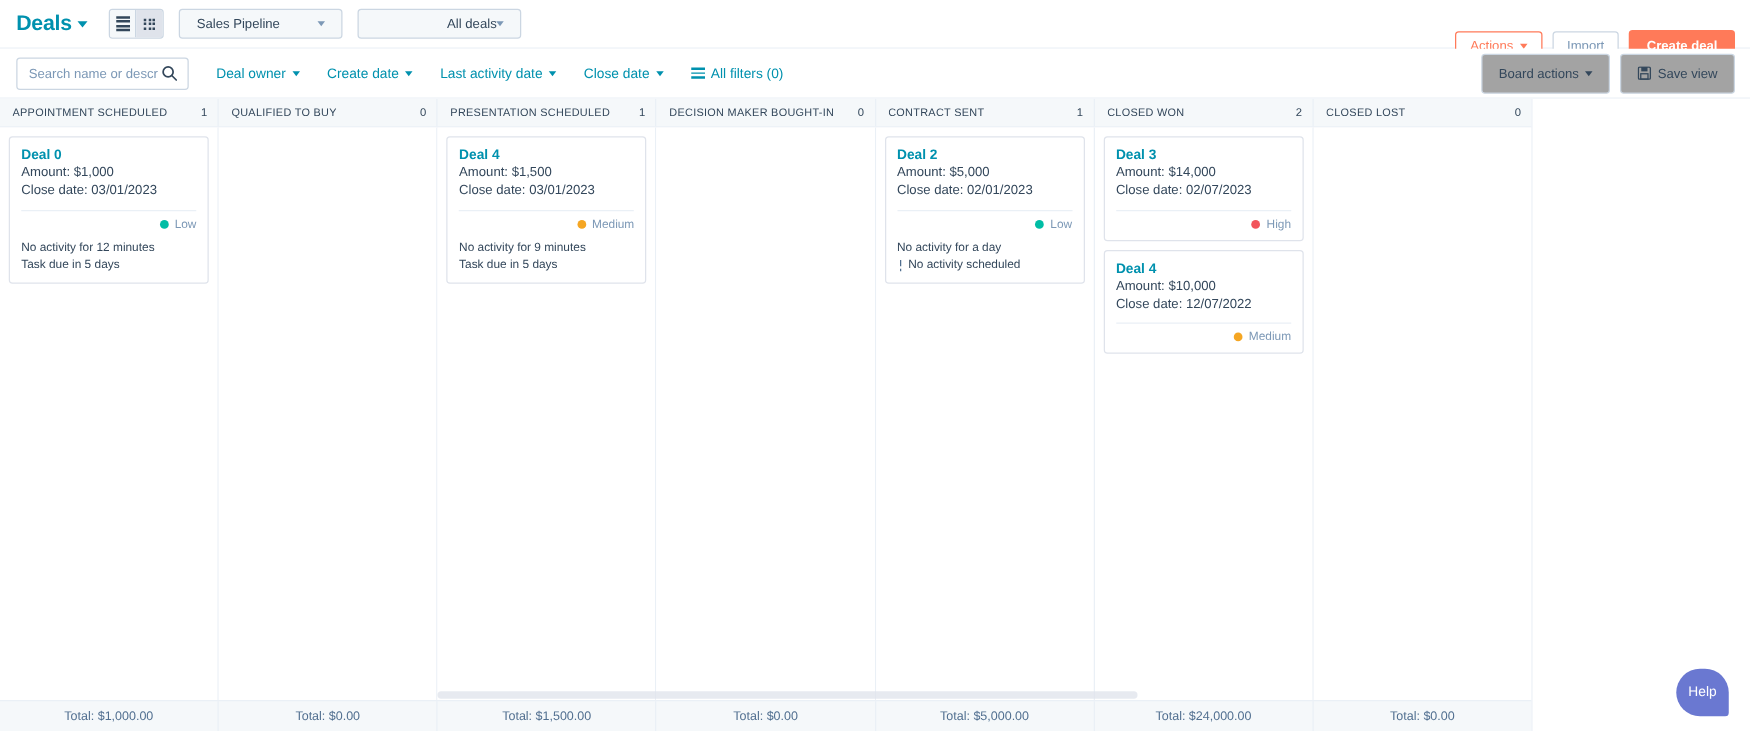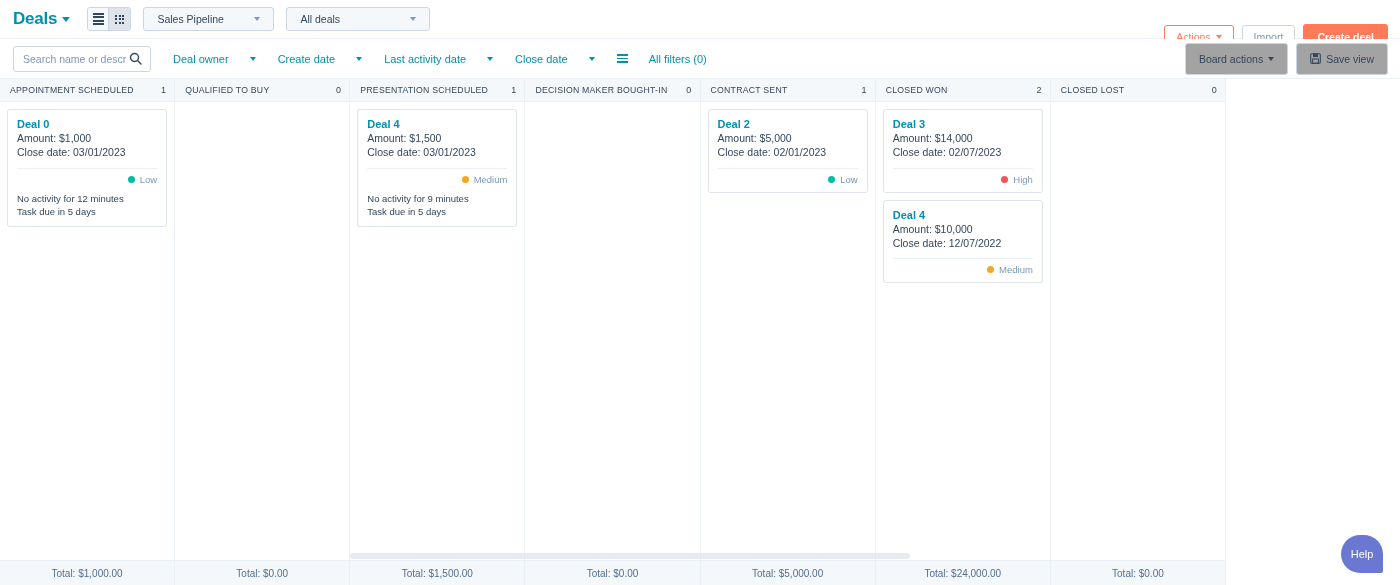--- a/index.html
+++ b/index.html
@@ -48,21 +48,21 @@
   .icon-rows i { display: block; width: 11px; height: 2px; background: #33475b; }
   .icon-grid { display: grid; grid-template-columns: repeat(3, 2px); grid-template-rows: repeat(3, 2px); gap: 1.5px; }
   .icon-grid i { display: block; width: 2px; height: 2px; background: #33475b; }
 
   .select-box {
     height: 24px; border: 1px solid #cbd6e2; border-radius: 3px; background: #f5f8fa;
     display: flex; align-items: center; justify-content: space-between;
     padding: 0 13px; font-size: 10.5px; color: #33475b;
   }
   .sel-pipeline { width: 131px; margin-left: 12px; }
-  .sel-alldeals { width: 144px; margin-left: 12px; }
+  .sel-alldeals { width: 131px; margin-left: 12px; justify-content: flex-end; }
   .select-box .caret { border-top-color: #7c98b6; }
 
   .topbar-right { margin-left: auto; display: flex; align-items: center; gap: 8px; margin-top: 36px; }
   .btn {
     height: 25px; border-radius: 3px; font-size: 10.5px; display: flex;
     align-items: center; justify-content: center; gap: 5px; padding: 0 11px; white-space: nowrap;
   }
   .btn-actions { border: 1px solid #ff7a59; color: #ff7a59; background: #fff; }
   .btn-actions .caret { border-top-color: #ff7a59; }
   .btn-import { border: 1px solid #cbd6e2; color: #7c98b6; background: #fff; }
@@ -80,21 +80,21 @@
     width: 138px; height: 26px; border: 1px solid #cbd6e2; border-radius: 3px;
     display: flex; align-items: center; padding: 0 8px 0 9px; background: #fff;
   }
   .search-wrap input {
     border: none; outline: none; font-size: 10.5px; width: 100%;
     font-family: "Liberation Sans", sans-serif; color: #33475b; background: transparent;
   }
   .search-wrap input::placeholder { color: #7c98b6; }
   .magnifier { flex: 0 0 auto; }
   .fbtn {
-    display: flex; align-items: center; gap: 21px;
+    display: flex; align-items: center; gap: 5px;
     font-size: 11px; color: #0091ae; margin-left: 22px;
   }
   .fbtn .caret { border-top-color: #0091ae; }
   .filter-lines { display: flex; flex-direction: column; gap: 2px; width: 11px; }
   .filter-lines i { display: block; height: 1.5px; background: #0091ae; position: relative; }
   .filter-lines i:nth-child(1) { width: 11px; }
   .filter-lines i:nth-child(2) { width: 11px; }
   .filter-lines i:nth-child(3) { width: 11px; }
   .filterbar-right { margin-left: auto; display: flex; align-items: center; gap: 8px; }
   .btn-light { border: 1px solid #cbd6e2; background: #a3a3a3; color: #33475b; height: 27px; padding: 15px 13px; }
@@ -348,20 +348,32 @@
           <div class="col-body">
             <div class="card">
               <div class="card-title">Deal 2</div>
               <div class="card-line">Amount: $5,000</div>
               <div class="card-line">Close date: 02/01/2023</div>
               <div class="card-div"></div>
               <div class="priority">
                 <span class="dot" style="background: rgb(0, 189, 165);"></span>
                 <span>Low</span>
               </div>
+              <div class="activity">
+                <div class="act-line">
+                  <span>No activity for a day</span>
+                </div>
+                <div class="act-line">
+                  <span class="warn-ico">
+                    <span class="bar"></span>
+                    <span class="pt"></span>
+                  </span>
+                  <span>No activity scheduled</span>
+                </div>
+              </div>
             </div>
           </div>
           <div class="col-body">
             <div class="card">
               <div class="card-title">Deal 3</div>
               <div class="card-line">Amount: $14,000</div>
               <div class="card-line">Close date: 02/07/2023</div>
               <div class="card-div"></div>
               <div class="priority">
                 <span class="dot" style="background: rgb(242, 84, 91);"></span>

